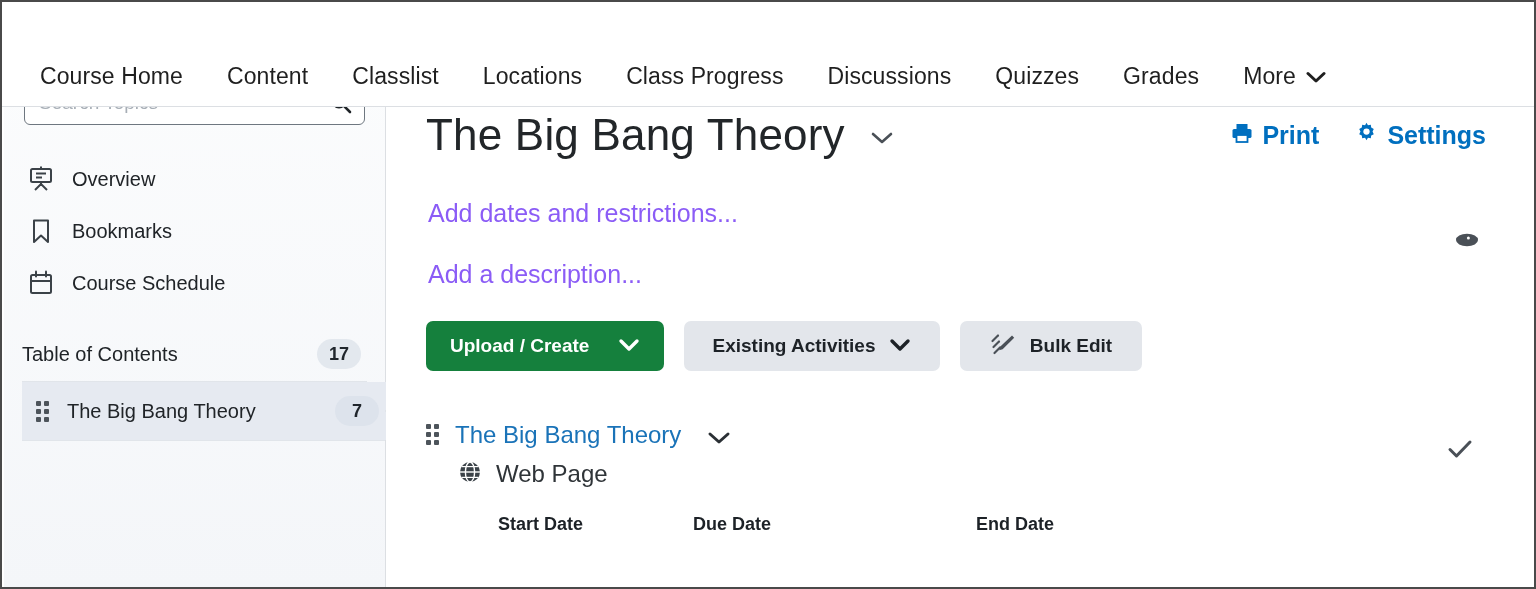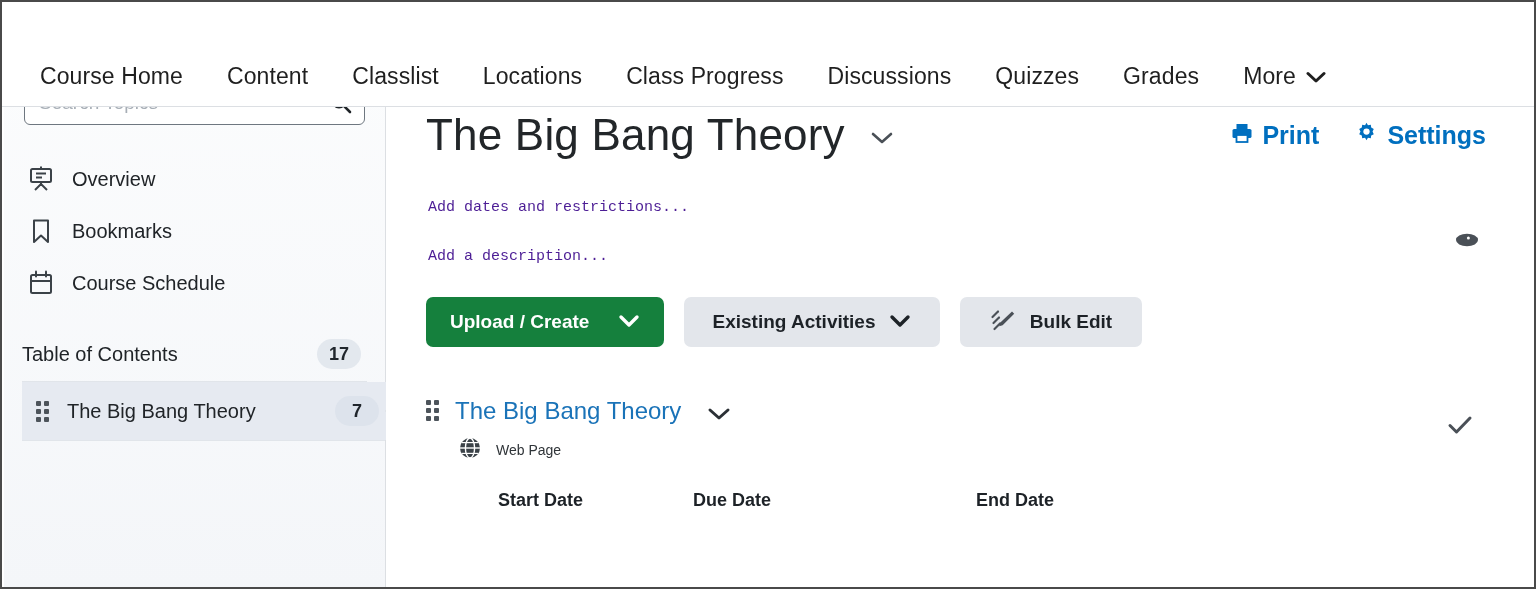--- a/index.html
+++ b/index.html
@@ -174,24 +174,23 @@
     position: absolute; right: 46px; top: 58px;
     display: flex; align-items: center; gap: 36px;
   }
   .link-btn {
     display: flex; align-items: center; gap: 9px;
     color: #006fbf; font-size: 25px; font-weight: bold;
     cursor: pointer;
   }
 
   .meta-line {
-    font-size: 15px; color: #4c1d95;
+    font-size: 25px; color: #8b5cf6;
     padding-left: 42px;
     cursor: pointer;
-    font-family: Liberation Mono, monospace;
   }
   .meta-dates { margin-top: 42px; }
   .meta-desc  { margin-top: 32px; }
   .eye {
     position: absolute; right: 52px; top: 168px;
     cursor: pointer;
   }
 
   .btn-row {
     display: flex; align-items: center; gap: 20px;
@@ -214,21 +213,21 @@
   .content-item {
     margin-top: 48px;
     padding-left: 40px;
     position: relative;
   }
   .ci-top { display: flex; align-items: center; }
   .ci-drag { margin-right: 16px; }
   .ci-title { font-size: 24px; color: #1a73b8; cursor: pointer; }
   .ci-chev { margin-left: 26px; margin-top: 12px; cursor: pointer; }
   .ci-sub { display: flex; align-items: center; gap: 14px; margin-top: 10px; padding-left: 32px; }
-  .ci-sub-label { font-size: 14px; color: #2f3438; }
+  .ci-sub-label { font-size: 24px; color: #2f3438; }
   .check { position: absolute; right: 58px; top: 18px; cursor: pointer; }
 
   .date-head {
     display: flex;
     margin-top: 26px;
     padding-left: 72px;
     font-size: 18px; font-weight: bold; color: #1d2227;
   }
   .date-head span:nth-child(1){ width: 195px; }
   .date-head span:nth-child(2){ width: 283px; }

